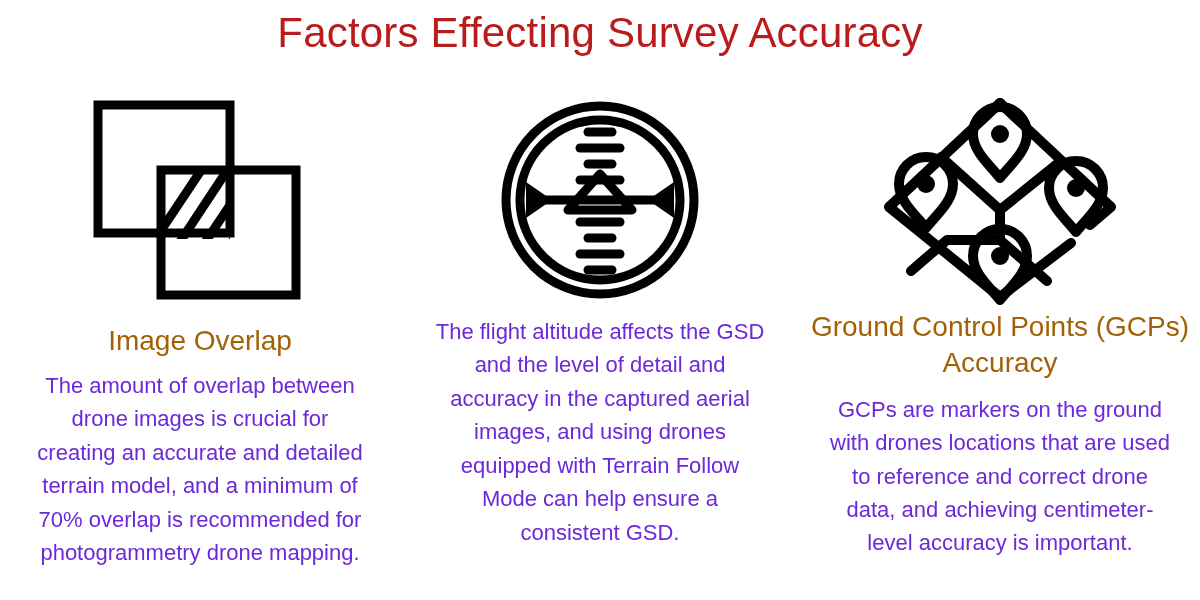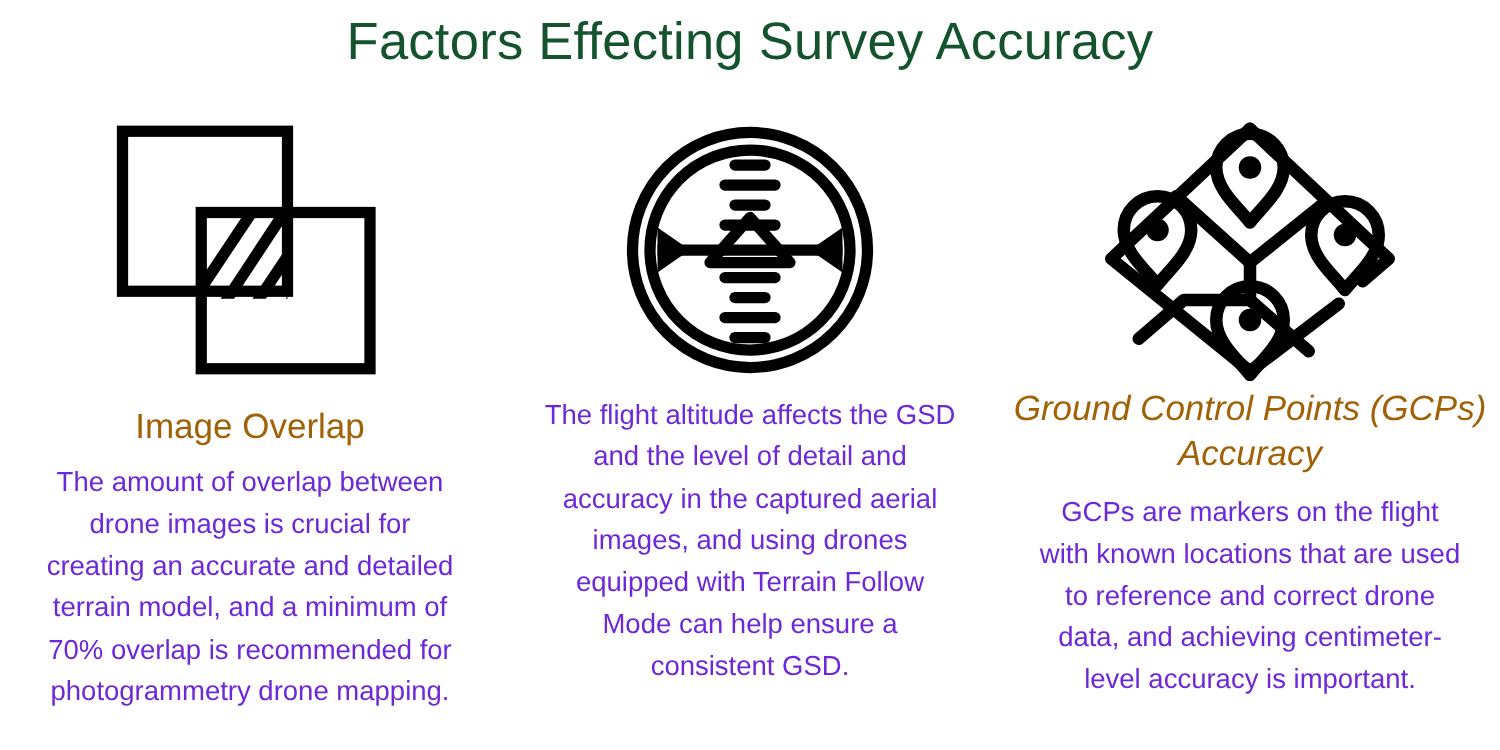--- a/index.html
+++ b/index.html
@@ -17,21 +17,21 @@
 
   .page-title {
     position: absolute;
     top: 8px;
     left: 0;
     width: 1200px;
     text-align: center;
     font-size: 42px;
     font-weight: 400;
     letter-spacing: 0.2px;
-    color: #14532d;
+    color: #b91c1c;
     line-height: 1.2;
   }
 
   .columns {
     position: absolute;
     top: 92px;
     left: 0;
     width: 1200px;
     display: flex;
     flex-direction: row;
@@ -56,21 +56,21 @@
   .col-heading {
     font-size: 28px;
     font-weight: 400;
     line-height: 1.28;
     text-align: center;
     color: #a16207;
     padding: 0 10px;
   }
   .col-1 .col-heading { margin-top: 16px; }
   .col-2 .col-heading { margin-top: 26px; }
-  .col-3 .col-heading { margin-top: 2px; font-style: italic; }
+  .col-3 .col-heading { margin-top: 2px; }
 
   .col-body {
     font-size: 22px;
     font-weight: 400;
     line-height: 1.52;
     text-align: center;
     color: #6d28d9;
     width: 340px;
     margin-top: 10px;
   }
@@ -175,16 +175,16 @@
           <path d="M 201 66 a 27 27 0 0 1 27 27 c 0 18 -18 32 -27 44 c -9 -12 -27 -26 -27 -44 a 27 27 0 0 1 27 -27 Z" fill="none" stroke="#000000" stroke-width="10" stroke-linejoin="round"></path>
           <circle cx="201" cy="93" r="9" fill="#000000"></circle>
         </g>
         <g>
           <path d="M 125 134 a 27 27 0 0 1 27 27 c 0 18 -18 32 -27 44 c -9 -12 -27 -26 -27 -44 a 27 27 0 0 1 27 -27 Z" fill="none" stroke="#000000" stroke-width="10" stroke-linejoin="round"></path>
           <circle cx="125" cy="161" r="9" fill="#000000"></circle>
         </g>
       </svg>
     </div>
     <div class="col-heading">Ground Control Points (GCPs) Accuracy</div>
-    <div class="col-body">GCPs are markers on the flight with known locations that are used to reference and correct drone data, and achieving centimeter-level accuracy is important.</div>
+    <div class="col-body">GCPs are markers on the ground with drones locations that are used to reference and correct drone data, and achieving centimeter-level accuracy is important.</div>
   </div>
 
 </div>
 
 </body></html>

